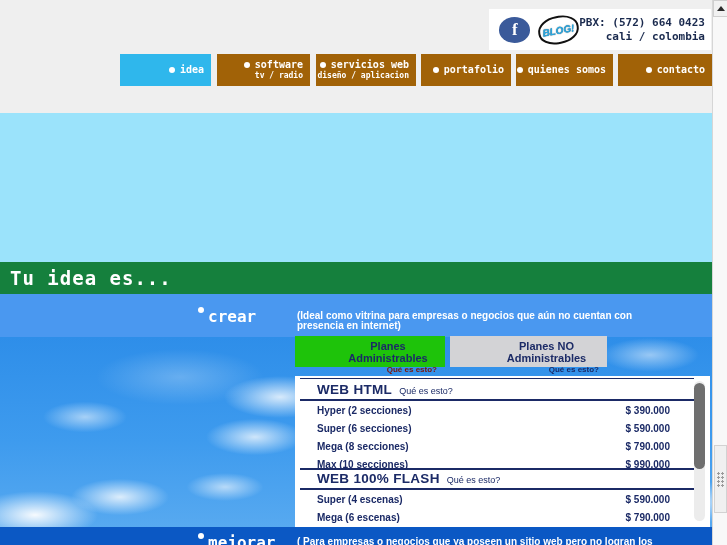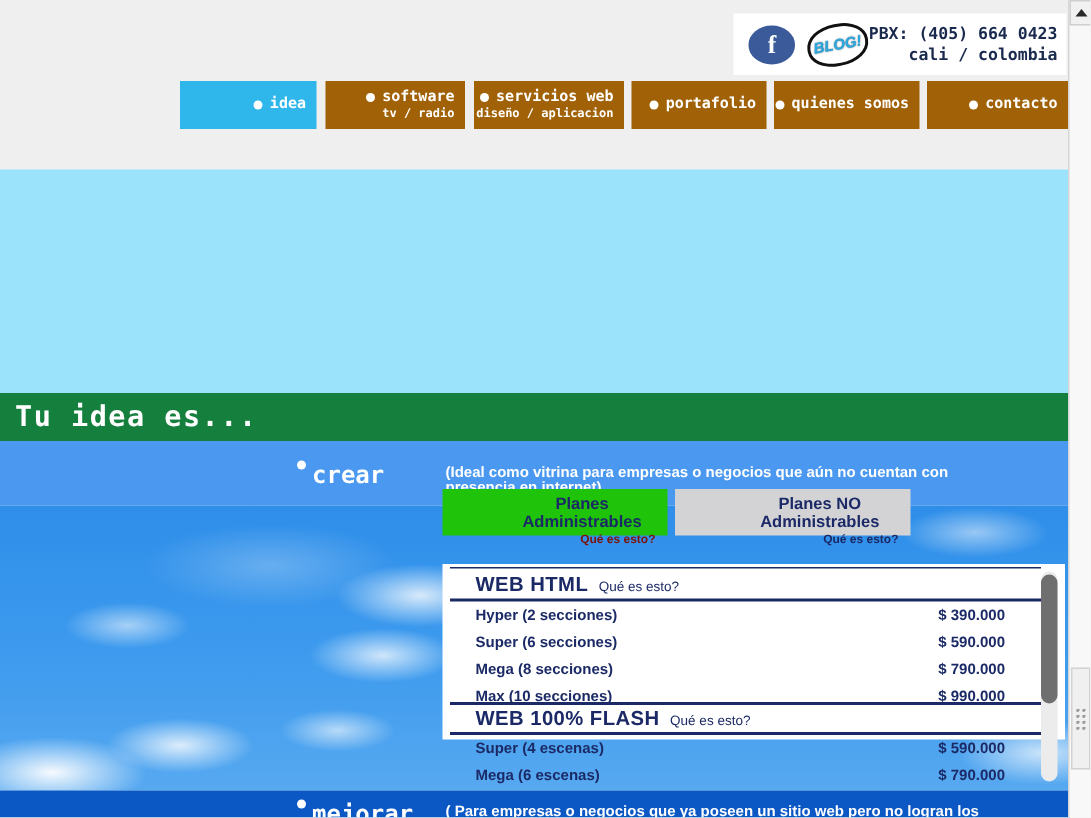--- a/index.html
+++ b/index.html
@@ -55,30 +55,30 @@
       radial-gradient(70px 26px at 255px 100px, rgba(255,255,255,.75), rgba(255,255,255,0) 70%),
       radial-gradient(55px 20px at 225px 150px, rgba(255,255,255,.6), rgba(255,255,255,0) 70%),
       radial-gradient(80px 30px at 280px 60px, rgba(255,255,255,.8), rgba(255,255,255,0) 70%),
       radial-gradient(70px 24px at 650px 18px, rgba(255,255,255,.5), rgba(255,255,255,0) 70%),
       radial-gradient(80px 30px at 695px 165px, rgba(255,255,255,.7), rgba(255,255,255,0) 70%),
       radial-gradient(120px 40px at 180px 40px, rgba(255,255,255,.25), rgba(255,255,255,0) 70%),
       linear-gradient(180deg, #2e8ee9 0%, #3e9bee 55%, #57a9f0 100%);
   }
 
   
-  .plan-tab { position:absolute; top:326px; height:31px; cursor:pointer; color:#1b2a66; text-align:center;padding-left:36px; }
+  .plan-tab { position:absolute; top:336px; height:31px; cursor:pointer; color:#1b2a66; text-align:center;padding-left:36px; }
   .plan-tab .title { font-weight:bold; font-size:11px; margin-top:4px; }
   .plan-tab .hint { font-weight:bold; font-size:8px; text-align:right; padding-right:8px; margin-top:1px; cursor:pointer; }
   #tab-admin { left:295px; width:150px; background:#1ec30a; }
   #tab-admin .hint { color:#7c1208; }
   #tab-noadmin { left:450px; width:157px; background:#d3d3d6; }
   #tab-noadmin .hint { color:#1b2a66; }
 
   
-  #panel { position:absolute; left:295px; top:376px; width:415px; height:117px; background:#ffffff; }
+  #panel { position:absolute; left:295px; top:376px; width:415px; height:151px; background:#ffffff; }
   .hr1 { position:absolute; left:5px; right:16px; height:1px; background:#1b2a66; }
   .hr2 { position:absolute; left:5px; right:16px; height:2px; background:#1b2a66; }
   .sec-head { position:absolute; left:22px; color:#1b2a66; display:flex; align-items:baseline; gap:7px; }
   .sec-head .st { font-weight:bold; font-size:13.5px; letter-spacing:.3px; }
   .sec-head .sh { font-size:9px; cursor:pointer; }
   .prow { position:absolute; left:22px; right:40px; height:14px; color:#1b2a66; font-weight:bold; font-size:10px;
     display:flex; justify-content:space-between; }
   
   #panel-sb-track { position:absolute; right:5px; top:5px; width:11px; height:140px; background:#ececec; border-radius:6px; }
   #panel-sb-thumb { position:absolute; right:5px; top:7px; width:11px; height:86px; background:#6f6f6f; border-radius:6px; cursor:pointer; }
@@ -95,21 +95,21 @@
     background-size:4px 4px; }
 </style>
 </head>
 <body>
 
 <div id="screen">
 
   <div id="contact-box">
     <div class="fb-oval">f</div>
     <div class="blog-bubble">BLOG!</div>
-    <div class="pbx" style="white-space: pre;">PBX: (405) 664 0423
+    <div class="pbx" style="white-space: pre;">PBX: (572) 664 0423
 cali / colombia</div>
   </div>
 
   <div class="tab active" style="left:120px;width:91px;">
     <div class="l1">
         <span class="dot"></span>
       <span>idea</span>
       </div>
   </div>
   <div class="tab" style="left:217px;width:93px;">

